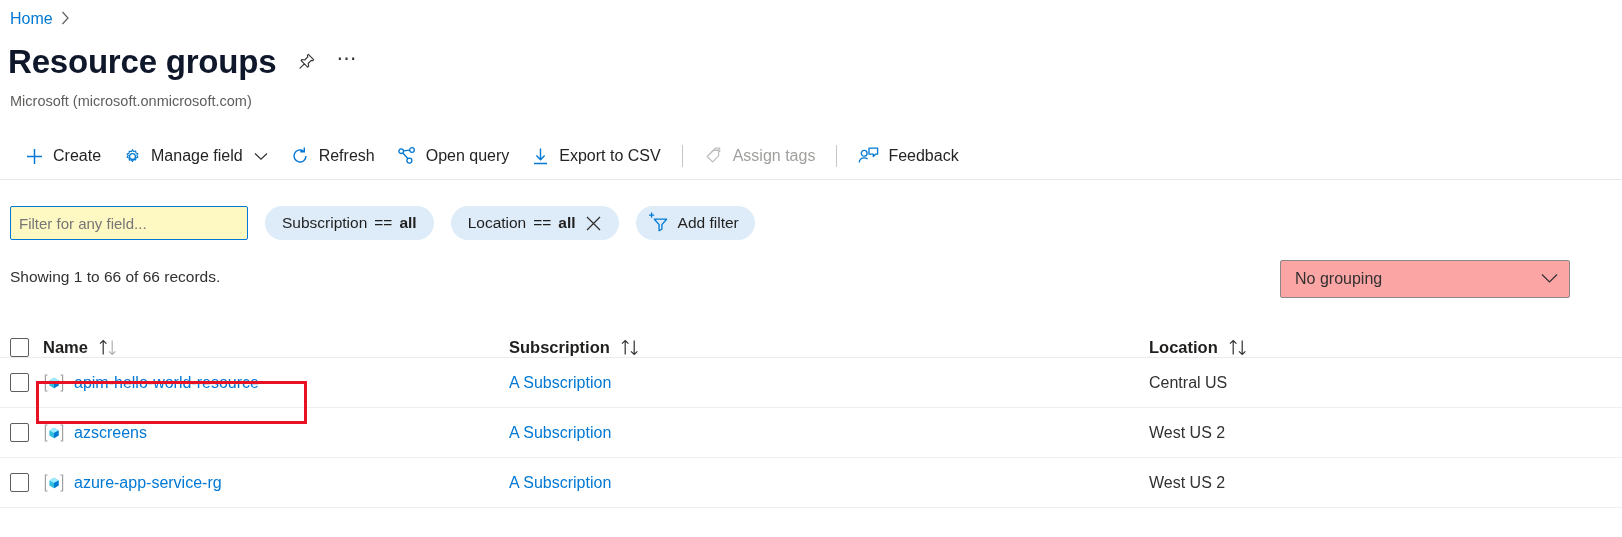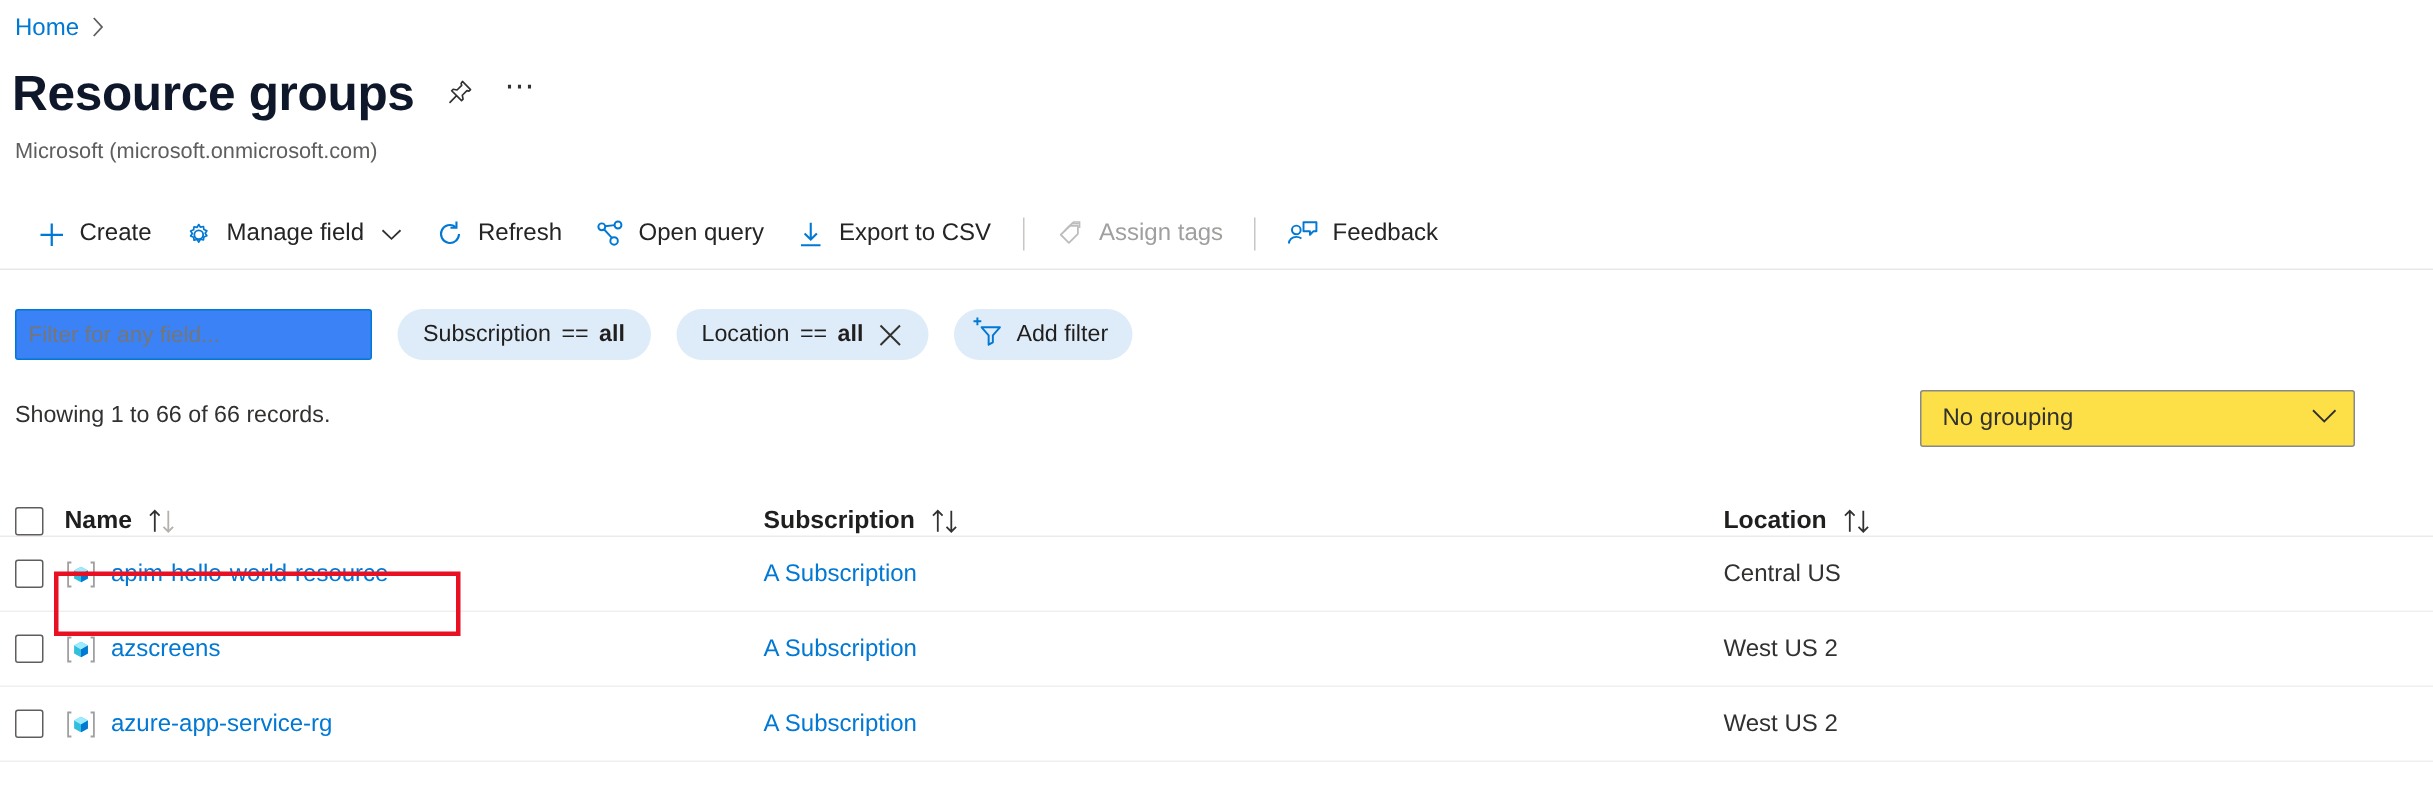--- a/index.html
+++ b/index.html
@@ -64,21 +64,21 @@
   .filterbar {
     position: absolute; left: 0; top: 200px;
     width: 1622px; height: 46px;
     display: flex; align-items: center; padding-left: 10px; gap: 17px;
   }
   .filter-input {
     width: 238px; height: 34px;
     border: 1px solid #0078d4; border-radius: 2px;
     font-size: 15px; color: #323130; padding: 0 8px;
     font-family: "Liberation Sans", sans-serif;
-    background: #3b82f6; outline: none;
+    background: #fef9c3; outline: none;
   }
   .filter-input::placeholder { color: #767676; }
   .pill {
     display: flex; align-items: center; gap: 7px;
     height: 34px; padding: 0 17px;
     background: #deecf9; border-radius: 17px;
     font-size: 15.5px; color: #201f1e; cursor: pointer;
     white-space: nowrap;
   }
   .pill b { font-weight: 700; }
@@ -87,21 +87,21 @@
 
   
   .records {
     position: absolute; left: 10px; top: 268px;
     font-size: 15.5px; color: #323130;
   }
   .grouping-select {
     position: absolute; right: 52px; top: 260px;
     width: 290px; height: 38px;
     border: 1px solid #8a8886; border-radius: 2px;
-    background: #fde047;
+    background: #fca5a5;
     display: flex; align-items: center; justify-content: space-between;
     padding: 0 11px 0 14px;
     font-size: 16px; color: #323130; cursor: pointer;
   }
 
   
   .table { position: absolute; left: 0; top: 316px; width: 1622px; }
   .thead {
     display: flex; align-items: flex-end; height: 42px;
     border-bottom: 1px solid #edebe9;

